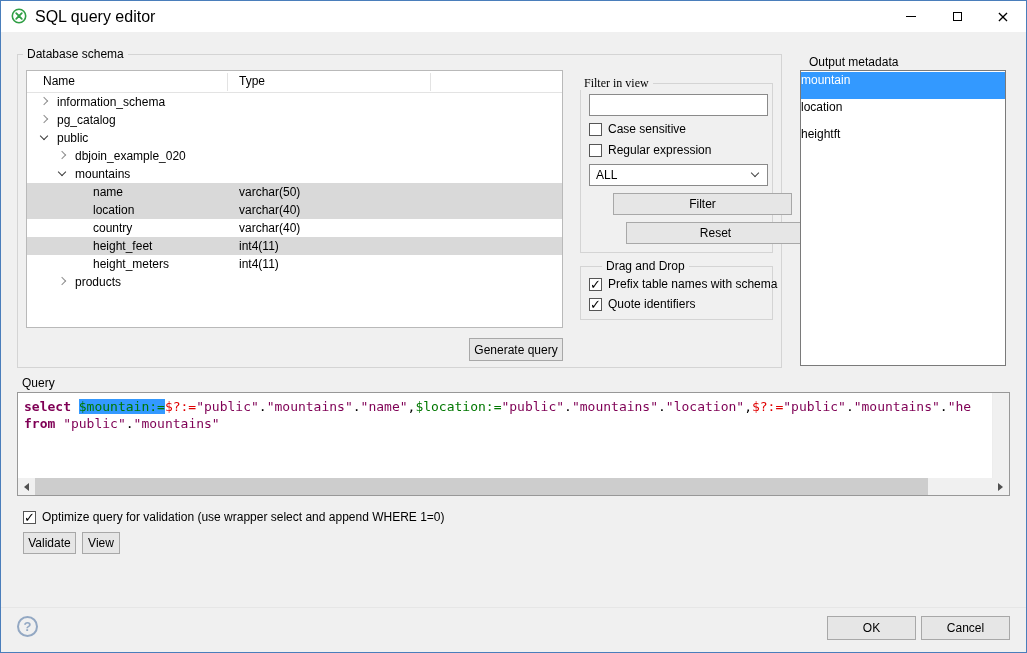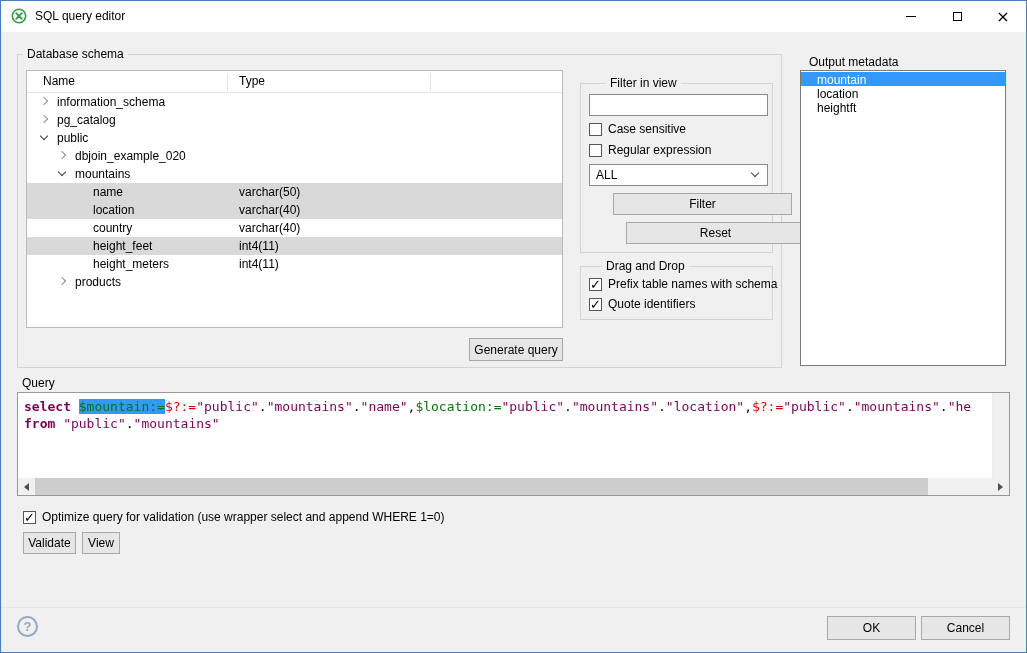--- a/index.html
+++ b/index.html
@@ -4,21 +4,21 @@
 <style>
   * { margin:0; padding:0; box-sizing:border-box; }
   html,body { width:1027px; height:653px; overflow:hidden; }
   body { font-family:"Liberation Sans",sans-serif; font-size:12px; color:#000; background:#e8e8e8; }
 
   .window { position:relative; width:1027px; height:653px; background:#f0f0f0; border:1px solid #4a7ebb; overflow:hidden; }
 
   
   .titlebar { position:absolute; left:0; top:0; right:0; height:31px; background:#ffffff; }
   .app-icon { position:absolute; left:10px; top:7px; width:16px; height:16px; }
-  .win-title { position:absolute; left:34px; top:0; line-height:31px; font-size:12px; white-space:nowrap; }
+  .win-title { position:absolute; left:34px; top:0; line-height:31px; font-size:16px; white-space:nowrap; }
   .winbtns { position:absolute; right:0; top:0; height:31px; display:flex; }
   .winbtn { width:46px; height:31px; display:flex; align-items:center; justify-content:center; }
   .glyph-min { width:10px; height:1px; background:#000; }
   .glyph-max { width:9px; height:9px; border:1px solid #000; }
   .glyph-close { font-size:16px; line-height:1; font-family:"DejaVu Sans",sans-serif; }
 
   
   .group { position:absolute; border:1px solid #d4d4d4; }
   .glabel { position:absolute; background:#f0f0f0; padding:0 4px; line-height:14px; white-space:nowrap; }
 
@@ -45,21 +45,21 @@
   .text-input { position:absolute; border:1px solid #8a8a8a; background:#fff; font:12px "Liberation Sans",sans-serif; padding:0 4px; outline:none; }
   .cb { position:absolute; width:13px; height:13px; border:1px solid #565656; background:#fff; }
   .cb.checked::after { content:"✓"; position:absolute; left:0px; top:-2px; font-size:13px; font-weight:bold; color:#000; font-family:"DejaVu Sans",sans-serif; }
   .cb-label { position:absolute; line-height:15px; white-space:nowrap; }
   .dropdown { position:absolute; border:1px solid #8a8a8a; background:#fff; }
   .dd-val { position:absolute; left:6px; top:0; line-height:20px; }
   .dd-chev { position:absolute; right:9px; top:5px; width:6px; height:6px; border-right:1.5px solid #444; border-bottom:1.5px solid #444; transform:rotate(45deg); }
 
   
   .meta-list { position:absolute; left:799px; top:69px; width:206px; height:296px; background:#fff; border:1px solid #7a7a7a; overflow:hidden; padding-top:1px; }
-  .meta-item { height:14px; line-height:17px; padding-left:16px; }
+  .meta-item { height:27px; line-height:17px; padding-left:0; }
   .meta-item.selected { background:#3399ff; color:#fff; }
 
   
   .query-box { position:absolute; left:16px; top:391px; width:993px; height:104px; background:#fff; border:1px solid #989898; }
   .query-code { position:absolute; left:6px; top:5px; right:18px; bottom:18px; overflow:hidden; font-family:"DejaVu Sans Mono",monospace; font-size:13px; }
   .query-line { height:17px; line-height:17px; white-space:pre; }
   .tok.keyword { color:#7f0055; font-weight:bold; }
   .tok.string  { color:#7f0055; }
   .tok.param   { color:#007700; }
   .tok.error   { color:#e00000; }
@@ -158,21 +158,21 @@
         <div class="tree-row lvl2">
           <span class="chev collapsed"></span>
           <span class="cell name">products</span>
         </div>
       </div>
   </div>
 
   <div class="btn" style="left:468px; top:337px; width:94px; height:23px;">Generate query</div>
 
   <div class="group" style="left:579px; top:82px; width:193px; height:170px;"></div>
-  <span class="glabel" style="left:605px; top:75px;">Filter in view</span>
+  <span class="glabel" style="left:579px; top:75px;font-family:Liberation Serif, serif;">Filter in view</span>
 
   <input class="text-input" style="left: 588px; top: 93px; width: 179px; height: 22px;" value="">
 
   <div class="cb" style="left:588px; top:122px;"></div>
   <span class="cb-label" style="left:607px; top:121px;">Case sensitive</span>
 
   <div class="cb" style="left:588px; top:143px;"></div>
   <span class="cb-label" style="left:607px; top:142px;">Regular expression</span>
 
   <div class="dropdown" style="left:588px; top:163px; width:179px; height:22px;">

